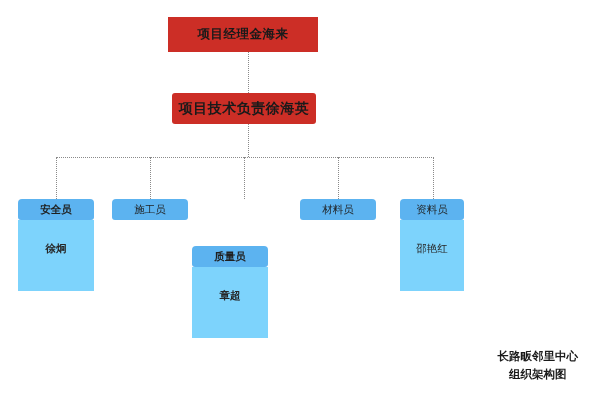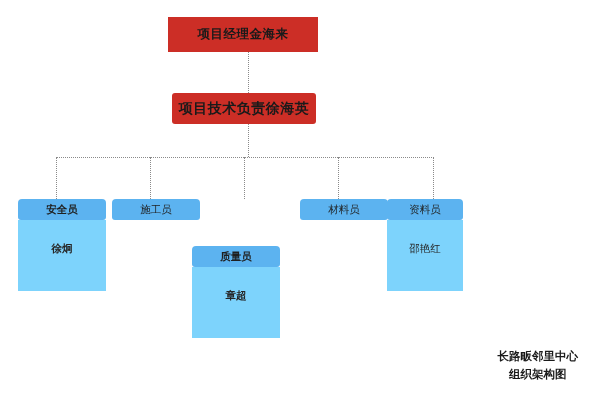--- a/index.html
+++ b/index.html
@@ -45,21 +45,21 @@
     width: 144px;
     height: 31px;
     border-radius: 3px;
     font-size: 14px;
   }
 
   
   .staff-card {
     position: absolute;
     top: 199px;
-    width: 88px;
+    width: 76px;
     box-sizing: border-box;
   }
   .staff-card .card-header {
     height: 21px;
     background: #5cb3f0;
     border-radius: 4px 4px 3px 3px;
     display: flex;
     align-items: center;
     justify-content: center;
     font-size: 10.5px;
@@ -79,21 +79,21 @@
   }
   .staff-card.is-emphasized .card-header,
   .staff-card.is-emphasized .card-body {
     font-weight: bold;
   }
 
   .col-0 { left: 18px;  }
   .col-1 { left: 112px; }
   .col-2 { left: 192px; margin-top: 47px; }
   .col-3 { left: 300px; }
-  .col-4 { left: 375px; padding-left: 12px; }
+  .col-4 { left: 388px; padding-left: 12px; }
 
   
   .connector-v {
     position: absolute;
     width: 0;
     border-left: 1px dotted #8a8a8a;
   }
   .connector-h {
     position: absolute;
     height: 0;

